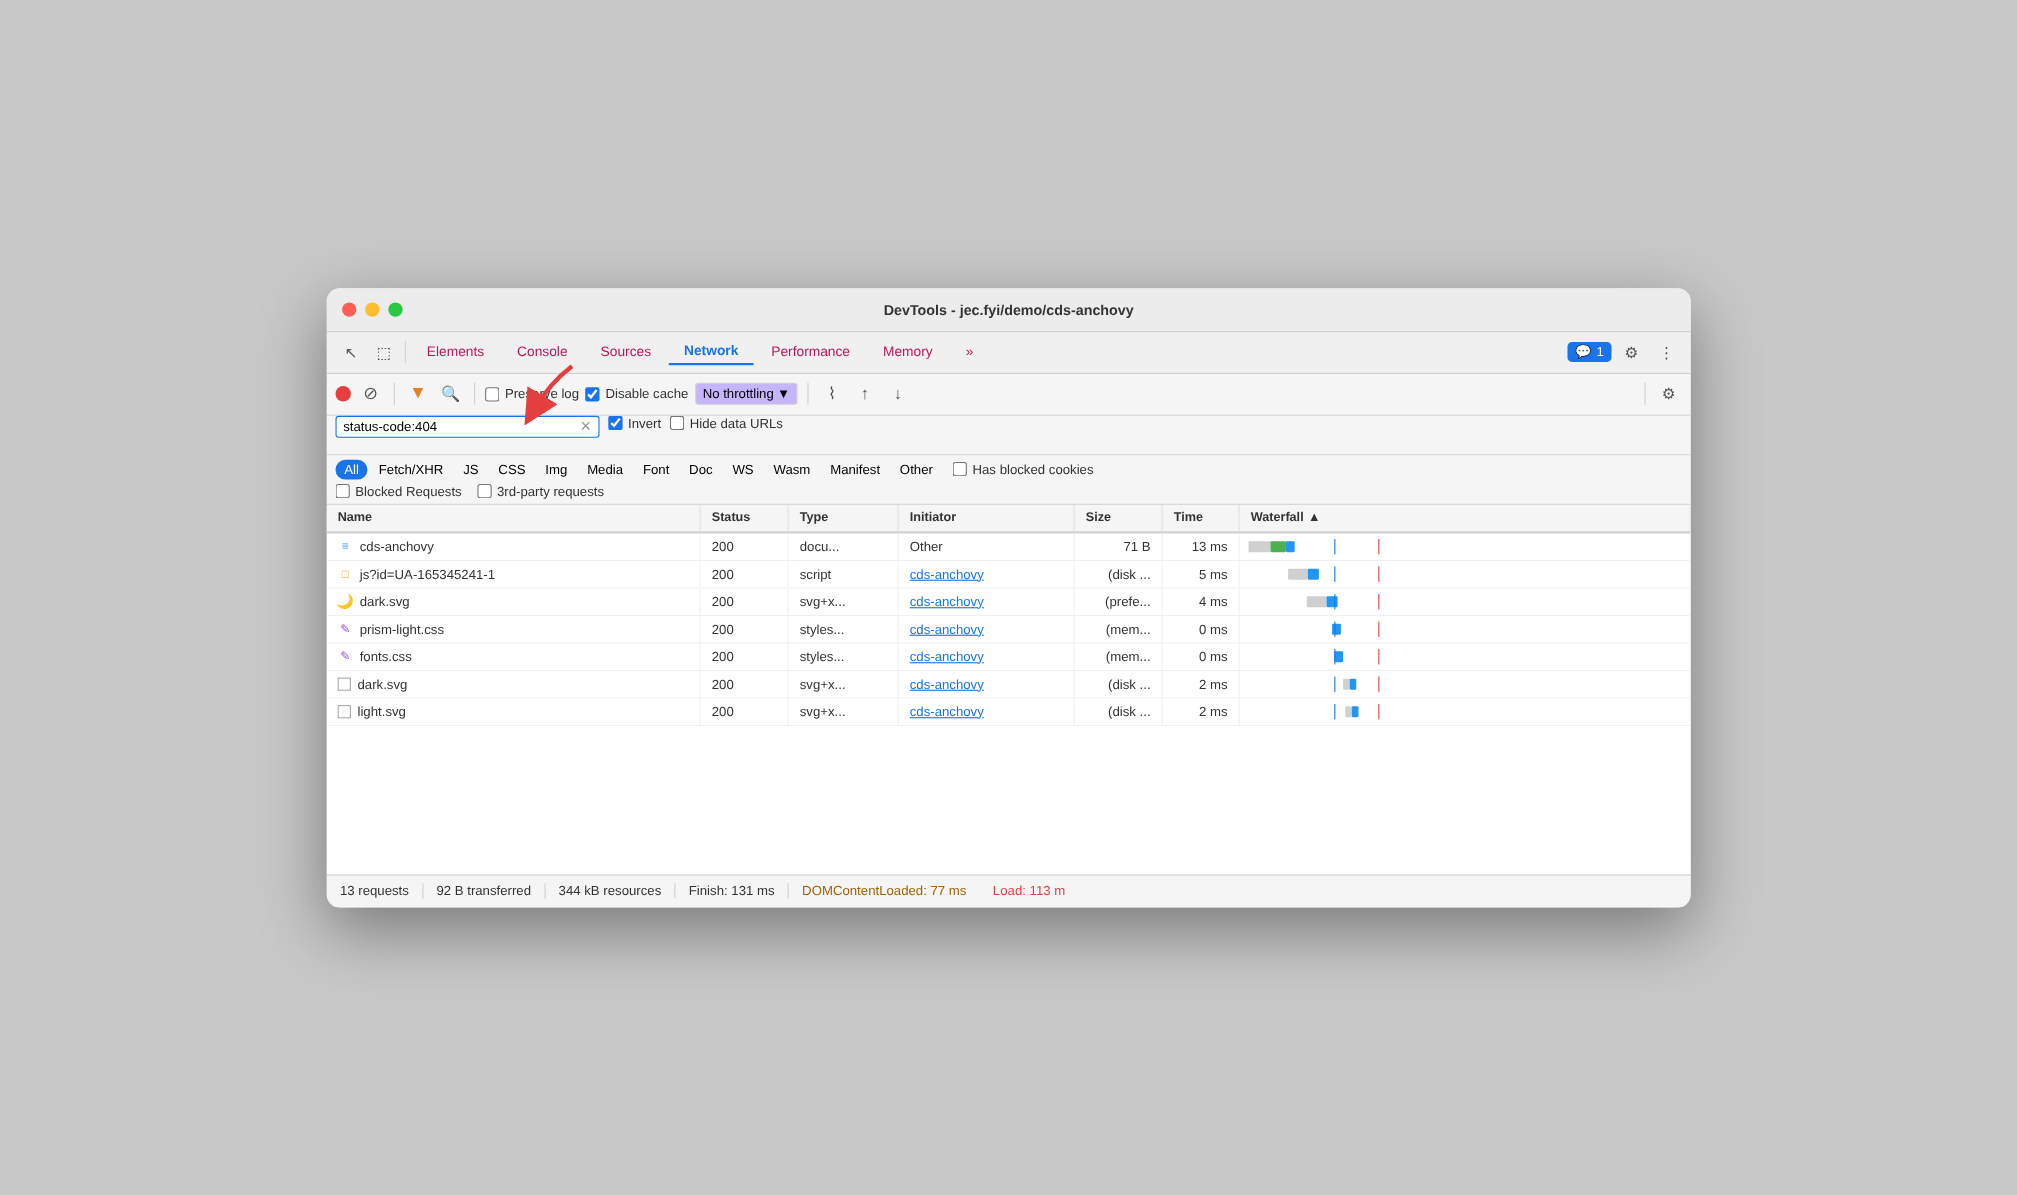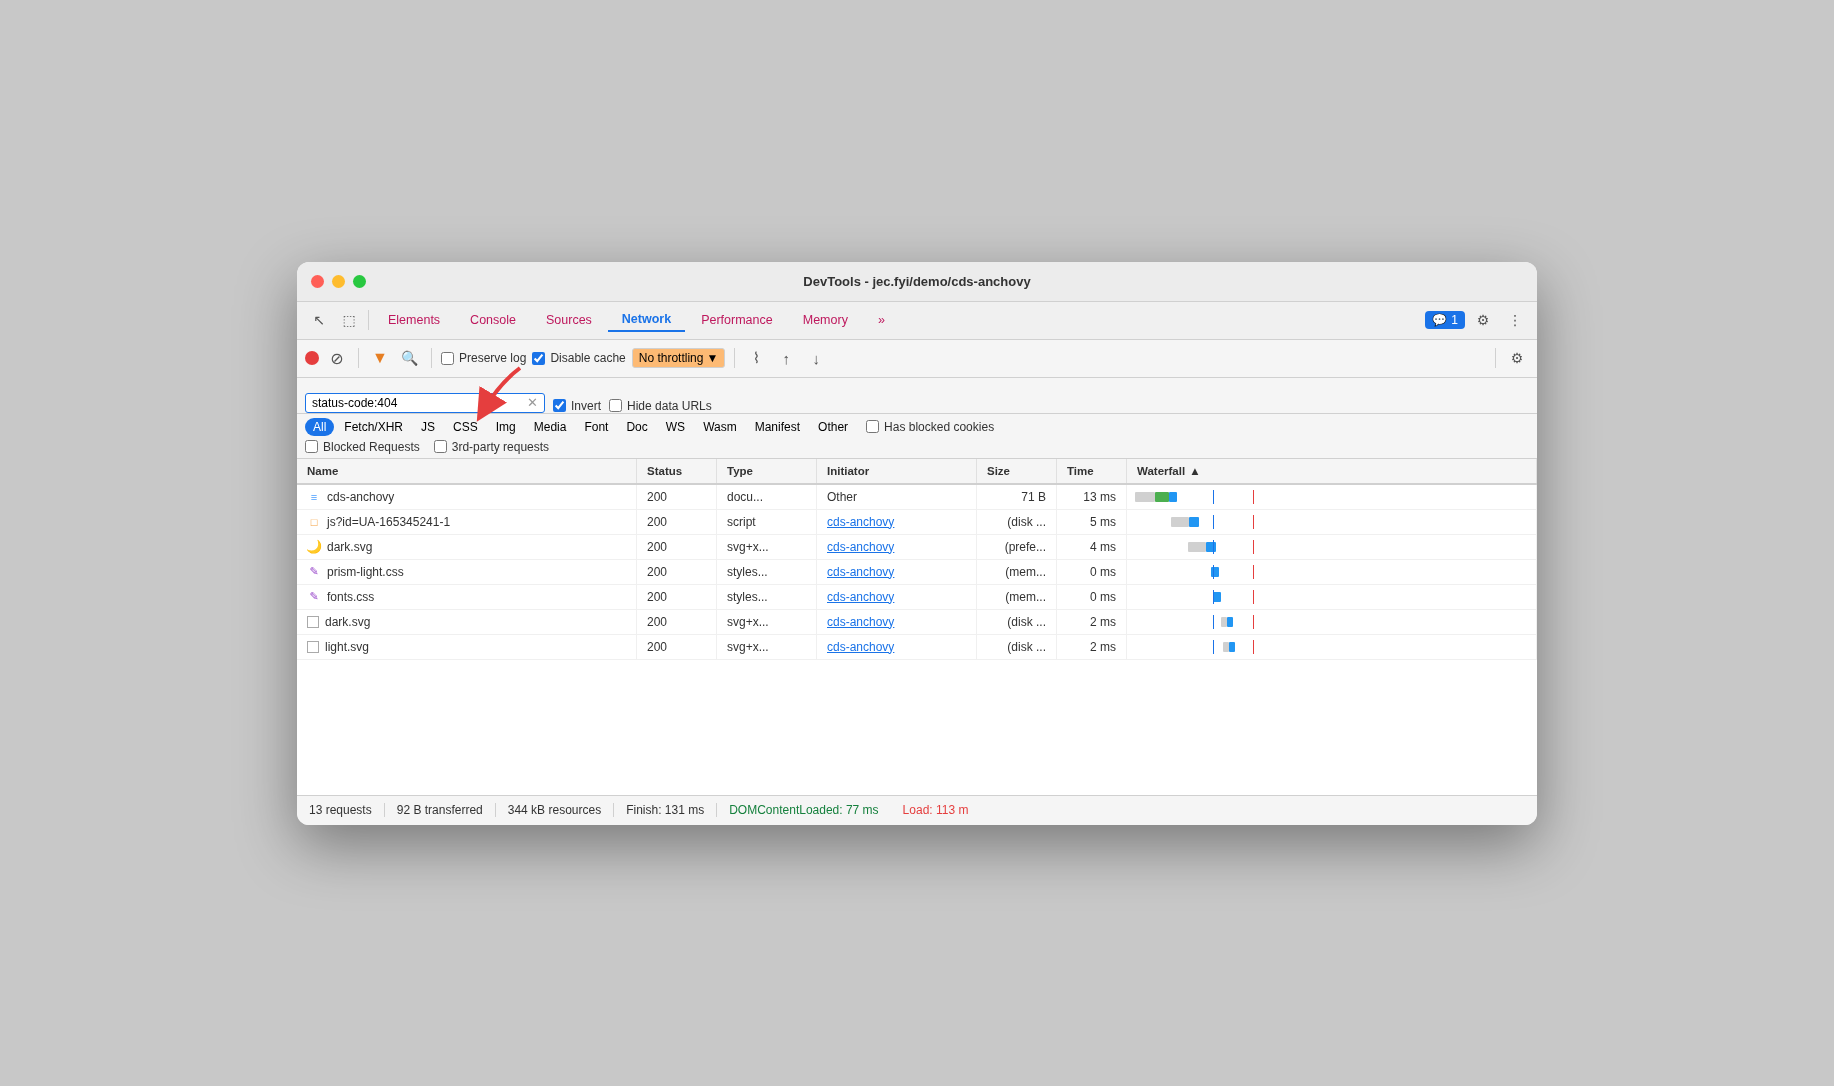--- a/index.html
+++ b/index.html
@@ -119,32 +119,32 @@
     .checkbox-label {
       display: flex; align-items: center; gap: 5px;
       font-size: 12px; color: #333; cursor: pointer;
     }
     .checkbox-label input[type=checkbox] {
       width: 13px; height: 13px;
       accent-color: #1a73e8;
     }
     .throttle-select {
       display: flex; align-items: center; gap: 3px;
-      background: #fdba74;
+      background: #c4b5fd;
       border: 1px solid #d0d0d0;
       border-radius: 3px;
       padding: 2px 6px;
       font-size: 12px;
       cursor: pointer;
     }
     
     .filter-bar {
       background: #f5f5f5;
       display: flex;
-      align-items: flex-end;
+      align-items: flex-start;
       height: 36px;
       border-bottom: 1px solid #d0d0d0;
       padding: 0 8px;
       gap: 8px;
     }
     .filter-input-wrap {
       display: flex; align-items: center;
       background: white;
       border: 1px solid #1a73e8;
       border-radius: 3px;
@@ -241,21 +241,21 @@
       gap: 0;
       font-size: 12px;
       color: #333;
     }
     .status-item {
       padding: 0 12px;
       border-right: 1px solid #d0d0d0;
       text-align: right;
     }
     .status-item:first-child { padding-left: 0; }
-    .status-dom { color: #15803d; font-size: 12px; padding: 0 12px; }
+    .status-dom { color: #a16207; font-size: 12px; padding: 0 12px; }
     .status-load { color: #e53e3e; font-size: 12px; padding: 0 12px; }
     
     .table-scroll-area {
       overflow-y: auto;
       height: 310px;
     }
     
     .wf-vline-blue {
       position: absolute;
       width: 1px;

